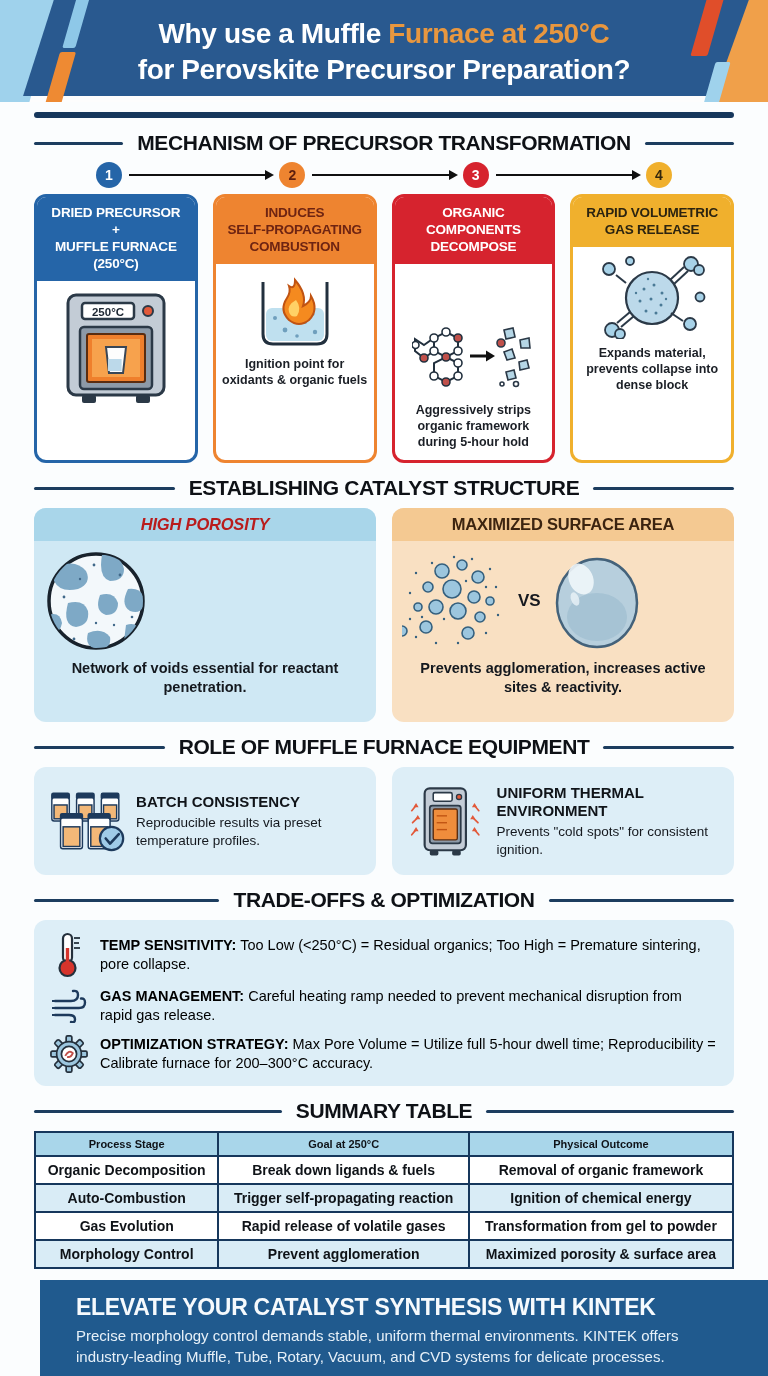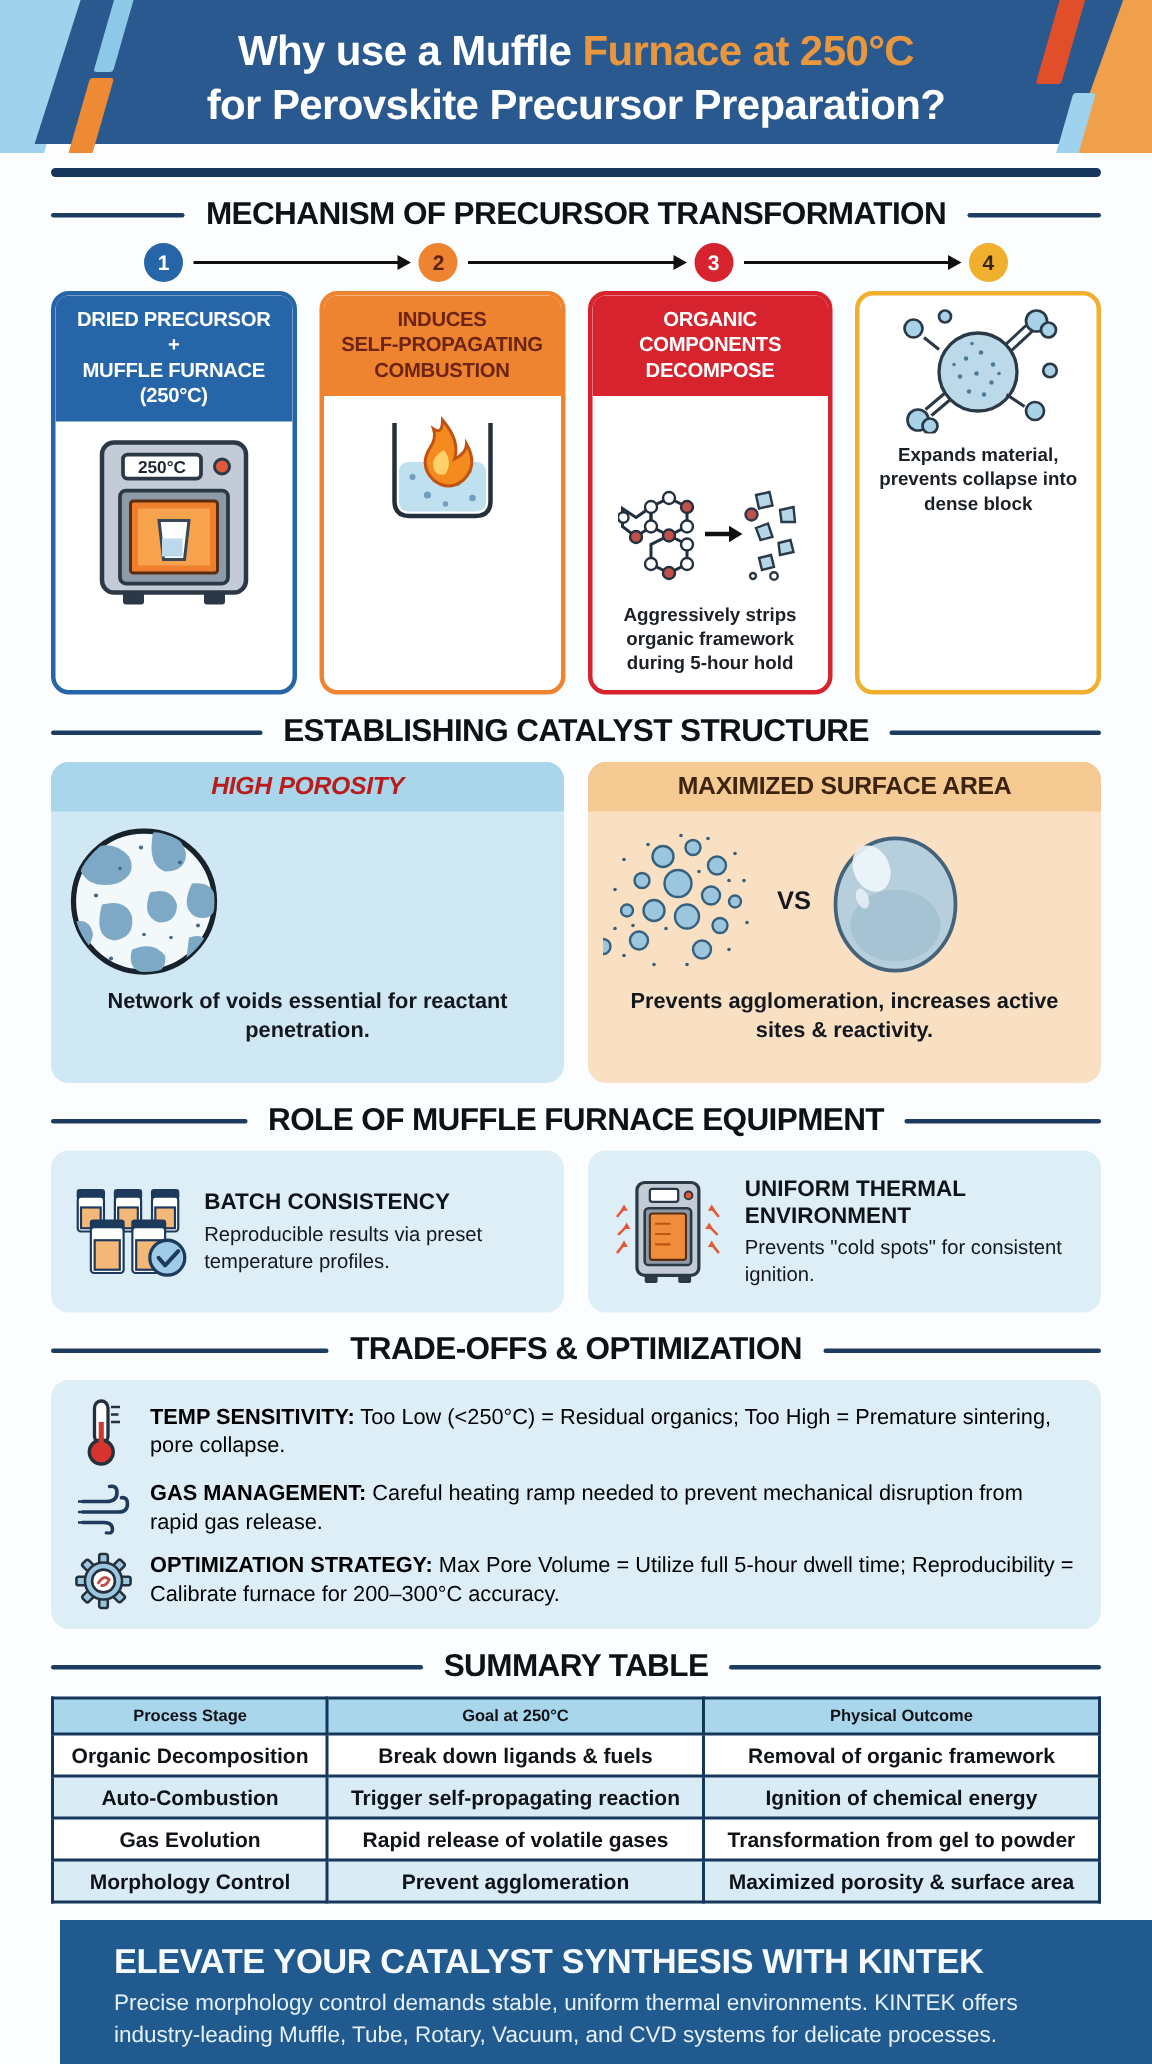--- a/index.html
+++ b/index.html
@@ -186,20 +186,21 @@
             <circle cx="26" cy="46" r="2"></circle>
             <circle cx="36" cy="58" r="2.4"></circle>
             <circle cx="56" cy="50" r="2"></circle>
             <circle cx="66" cy="60" r="2.2"></circle>
             <circle cx="48" cy="64" r="1.8"></circle>
             <circle cx="64" cy="42" r="1.6"></circle>
           </g>
         <path d="M46 8 Q58 22 54 34 Q62 30 62 24 Q70 38 60 48 Q50 56 40 48 Q30 38 38 26 Q42 20 40 14 Q46 18 46 8 Z" fill="#f58a1f" stroke="#c05312" stroke-width="2"></path>
         <path d="M47 28 Q53 36 48 44 Q42 46 40 40 Q38 33 47 28 Z" fill="#ffd166"></path>
       </svg>
+      <p class="m-desc">Ignition point for oxidants &amp; organic fuels</p>
     </div>
   </div>
 
   <div class="mech-card mc-3">
     <div class="m-head">ORGANIC
 COMPONENTS
 DECOMPOSE</div>
     <div class="m-body">
       <svg width="122" height="78" viewBox="0 0 122 78">
         <g fill="none" stroke="#22303e" stroke-width="2">
@@ -232,20 +233,22 @@
         </g>
         <circle cx="89" cy="25" r="4" fill="#c0504a" stroke="#2b3947" stroke-width="1.6"></circle>
         <circle cx="104" cy="66" r="2.5" fill="none" stroke="#2b3947" stroke-width="1.6"></circle>
         <circle cx="90" cy="66" r="2" fill="none" stroke="#2b3947" stroke-width="1.6"></circle>
       </svg>
       <p class="m-desc">Aggressively strips organic framework during 5-hour hold</p>
     </div>
   </div>
 
   <div class="mech-card mc-4">
+    <div class="m-head">RAPID VOLUMETRIC
+GAS RELEASE</div>
     <div class="m-body">
       <svg width="112" height="84" viewBox="0 0 112 84">
         <circle cx="56" cy="43" r="26" fill="#bcd9ea" stroke="#2b3947" stroke-width="2.2"></circle>
         <g fill="#4a7a96">
           <circle cx="48" cy="34" r="1.5"></circle>
             <circle cx="58" cy="30" r="1.5"></circle>
             <circle cx="66" cy="38" r="1.5"></circle>
           <circle cx="44" cy="46" r="1.5"></circle>
             <circle cx="55" cy="44" r="1.5"></circle>
             <circle cx="65" cy="50" r="1.5"></circle>

